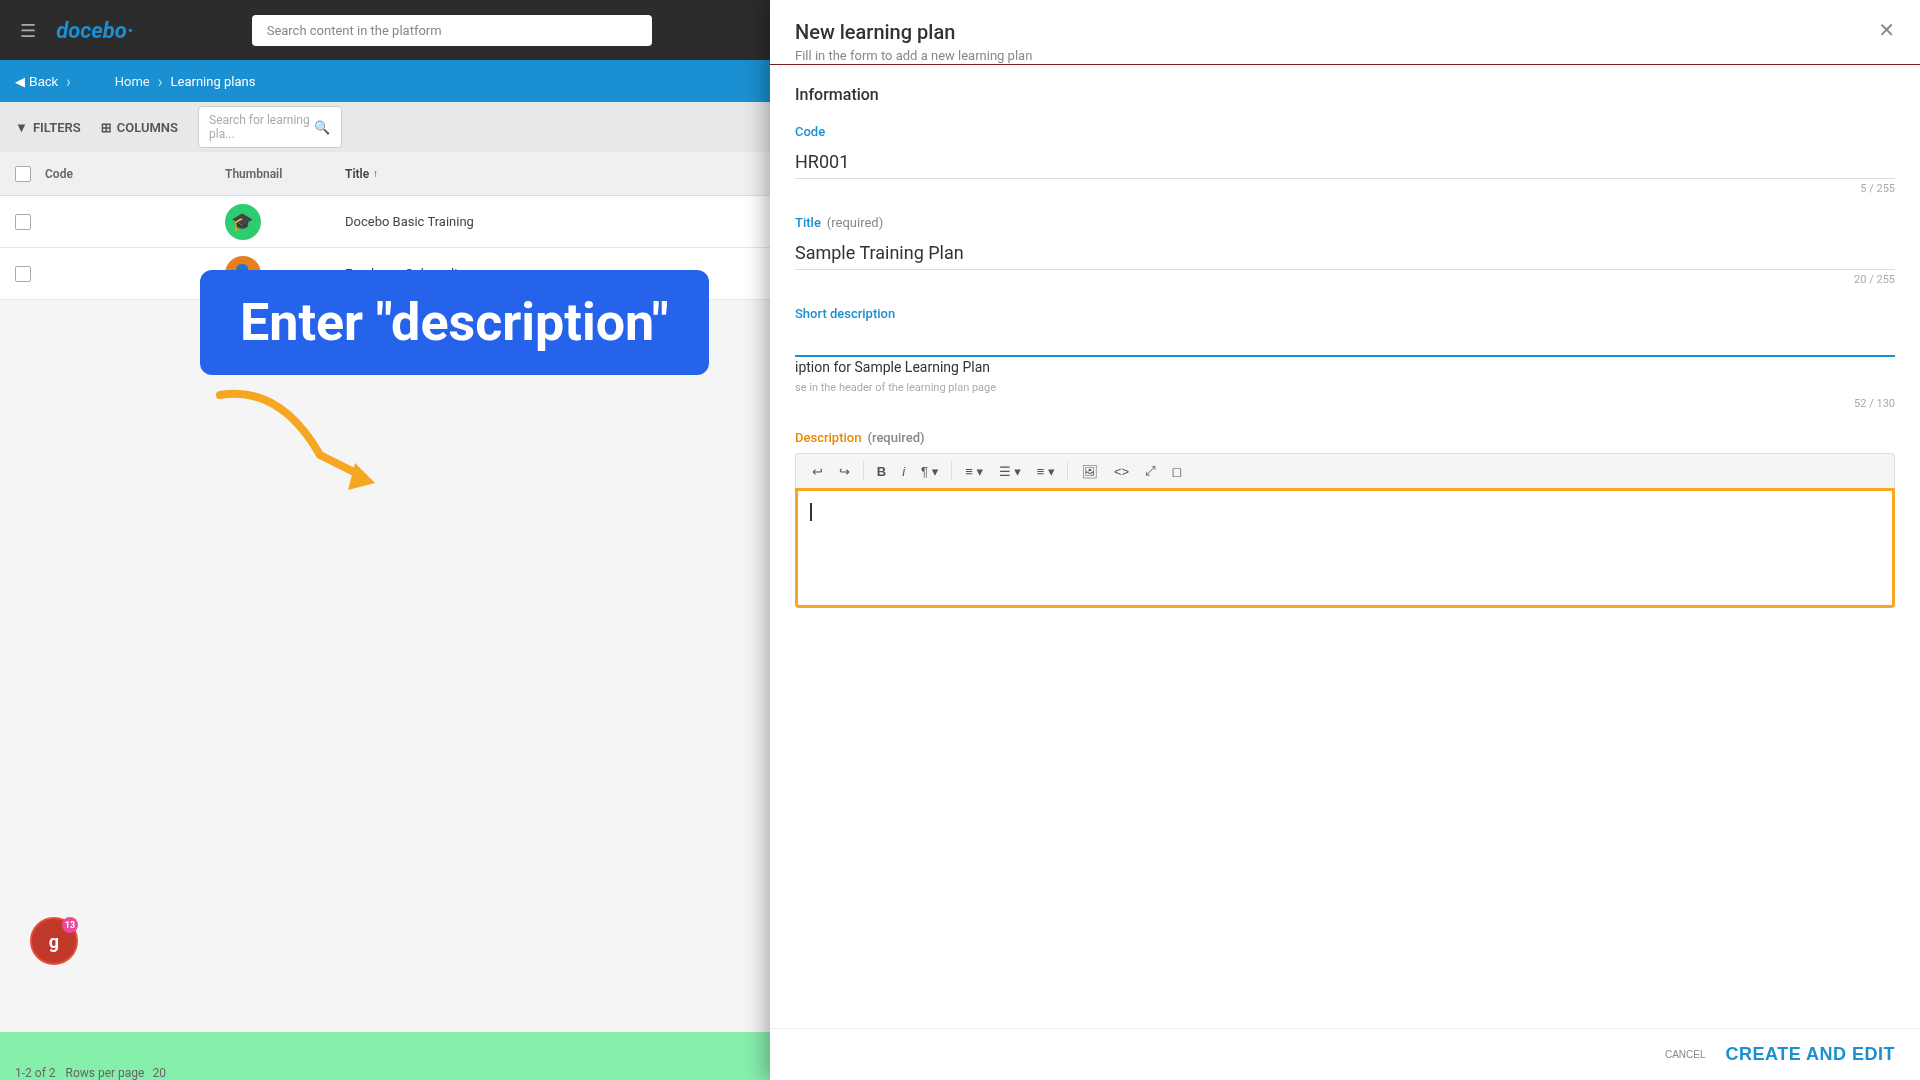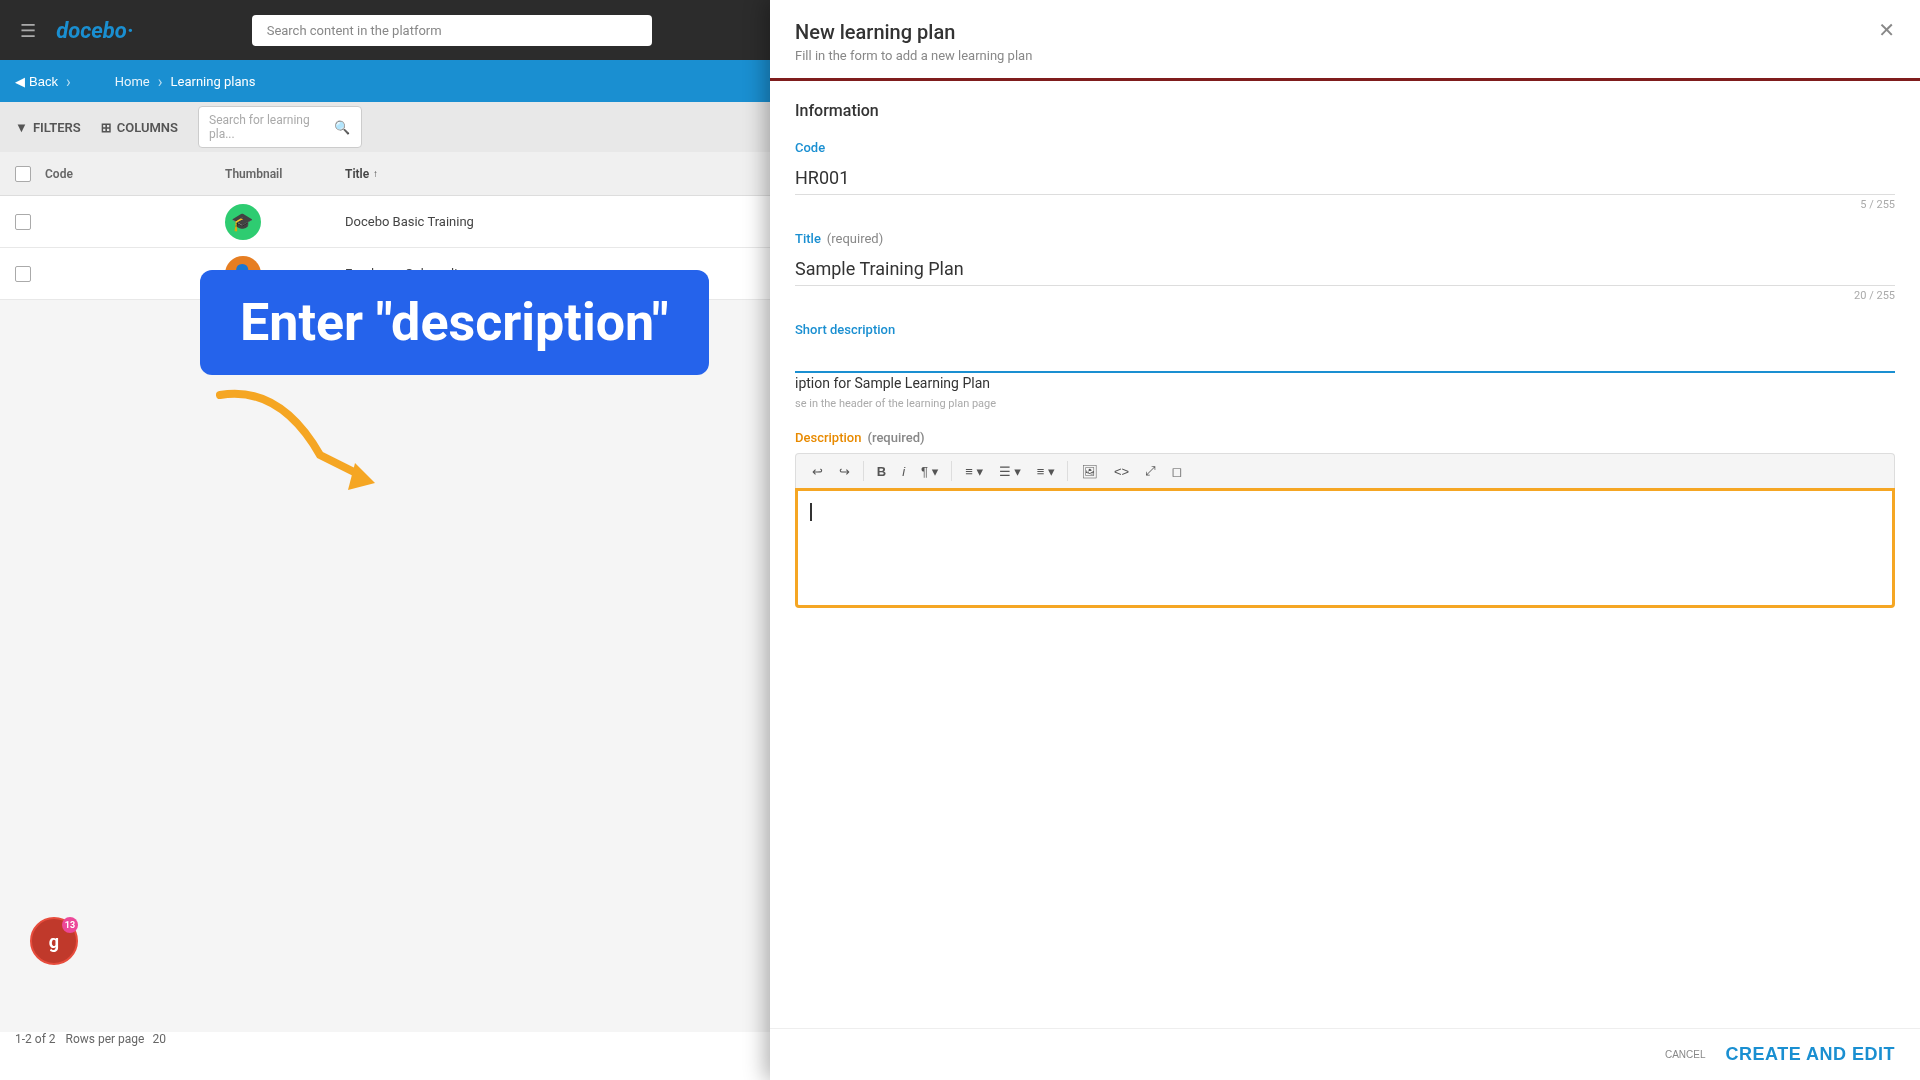--- a/index.html
+++ b/index.html
@@ -21,21 +21,21 @@
     .breadcrumb-bar { height: 42px; background: #1a8fd1; display: flex; align-items: center; padding: 0 15px; gap: 8px; }
     .back-btn { background: #1a8fd1; border: none; color: white; font-size: 13px; cursor: pointer; display: flex; align-items: center; gap: 4px; }
     .breadcrumb-sep { color: rgba(255,255,255,0.7); }
     .breadcrumb-link { color: white; font-size: 13px; opacity: 0.9; padding-left: 36px; }
     .breadcrumb-current { color: white; font-size: 13px; }
 
     
     .filters-bar { height: 50px; background: #e8e8e8; display: flex; align-items: center; padding: 0 15px; gap: 20px; }
     .filter-btn { display: flex; align-items: center; gap: 5px; font-size: 13px; color: #555; cursor: pointer; font-weight: 600; }
     .columns-btn { display: flex; align-items: center; gap: 5px; font-size: 13px; color: #555; cursor: pointer; font-weight: 600; }
-    .search-input { background: #fff; border: 1px solid #ccc; border-radius: 4px; padding: 6px 10px; font-size: 13px; color: #666; width: 164px; display: flex; align-items: center; justify-content: space-between; }
+    .search-input { background: #fff; border: 1px solid #ccc; border-radius: 4px; padding: 6px 10px; font-size: 13px; color: #666; width: 144px; display: flex; align-items: center; justify-content: space-between; }
 
     
     .table-area { flex: 1; background: #f5f5f5; overflow: hidden; }
     .table-header { display: flex; align-items: center; padding: 0 15px; height: 44px; background: #f0f0f0; border-bottom: 1px solid #ddd; }
     .th-checkbox { width: 30px; }
     .th-code { width: 180px; font-size: 12px; color: #666; font-weight: 600; }
     .th-thumbnail { width: 120px; font-size: 12px; color: #666; font-weight: 600; }
     .th-title { font-size: 12px; color: #444; font-weight: 600; display: flex; align-items: center; gap: 4px; }
     .sort-arrow { font-size: 10px; }
 
@@ -43,36 +43,36 @@
     .td-checkbox { width: 30px; }
     .td-code { width: 180px; }
     .td-thumbnail { width: 120px; }
     .td-title { font-size: 13px; color: #444; }
     .thumbnail-circle { width: 36px; height: 36px; border-radius: 50%; display: flex; align-items: center; justify-content: center; font-size: 18px; }
     .thumb-blue { background: #2ecc71; }
     .thumb-orange { background: #e67e22; }
     .checkbox-box { width: 16px; height: 16px; border: 1px solid #aaa; border-radius: 2px; background: white; }
 
     
-    .table-footer { height: 48px; background: #ffffff; display: flex; align-items: flex-start; padding: 0 15px; font-size: 12px; color: #666; }
+    .table-footer { height: 48px; background: #86efac; display: flex; align-items: flex-end; padding: 0 15px; font-size: 12px; color: #666; }
     .rows-select { display: flex; align-items: center; gap: 8px; margin-left: 10px; }
 
     
     .avatar-btn { position: absolute; bottom: 60px; left: 15px; width: 48px; height: 48px; border-radius: 50%; background: #c0392b; display: flex; align-items: center; justify-content: center; color: white; font-weight: bold; font-size: 18px; cursor: pointer; border: 2px solid #e74c3c; }
     .avatar-badge { position: absolute; top: -2px; right: -2px; background: #ec4899; color: white; font-size: 9px; width: 16px; height: 16px; border-radius: 50%; display: flex; align-items: center; justify-content: center; font-weight: bold; }
 
     
     .annotation-overlay { position: absolute; top: 270px; left: 200px; z-index: 10; }
     .annotation-box { background: #2563eb; border-radius: 12px; padding: 22px 40px; color: white; font-size: 52px; font-weight: bold; white-space: nowrap; }
     .arrow-svg { width: 180px; height: 130px; }
 
     
     .right-panel { flex: 1; background: white; display: flex; flex-direction: column; position: relative; box-shadow: -5px 0 20px rgba(0,0,0,0.3); }
 
-    .form-header { padding: 20px 25px 15px; border-bottom: 3px solid #7f1d1d; display: flex; align-items: flex-start; justify-content: space-between; }
+    .form-header { padding: 20px 25px 1px; border-bottom: 1px solid #7f1d1d; display: flex; align-items: flex-start; justify-content: space-between; }
     .form-title-section {}
     .form-title { font-size: 20px; font-weight: 500; color: #333; margin-bottom: 4px; }
     .form-subtitle { font-size: 13px; color: #888; }
     .close-btn { background: none; border: none; font-size: 20px; color: #888; cursor: pointer; line-height: 1; }
 
     .form-body { flex: 1; overflow-y: auto; padding: 20px 25px; }
 
     .section-title { font-size: 16px; font-weight: 500; color: #333; margin-bottom: 20px; }
 
     .field-group { margin-bottom: 20px; }
@@ -234,20 +234,21 @@
         </div>
         <div class="field-value">Sample Training Plan</div>
         <div class="field-counter">20 / 255</div>
       </div>
 
       <div class="field-group">
         <div class="field-label">Short description</div>
         <input class="short-desc-input" type="text" value="" style="">
         <div style="font-size:14px; color:#333; padding: 2px 0;">iption for Sample Learning Plan</div>
         <div class="short-desc-hint">se in the header of the learning plan page</div>
+        <div class="field-counter">52 / 130</div>
       </div>
 
       <div class="field-group">
         <div class="desc-label">
           <span>Description</span>
           <span class="desc-label-required">(required)</span>
         </div>
 
         <div class="rte-toolbar">
           <button class="rte-btn">↩</button>

